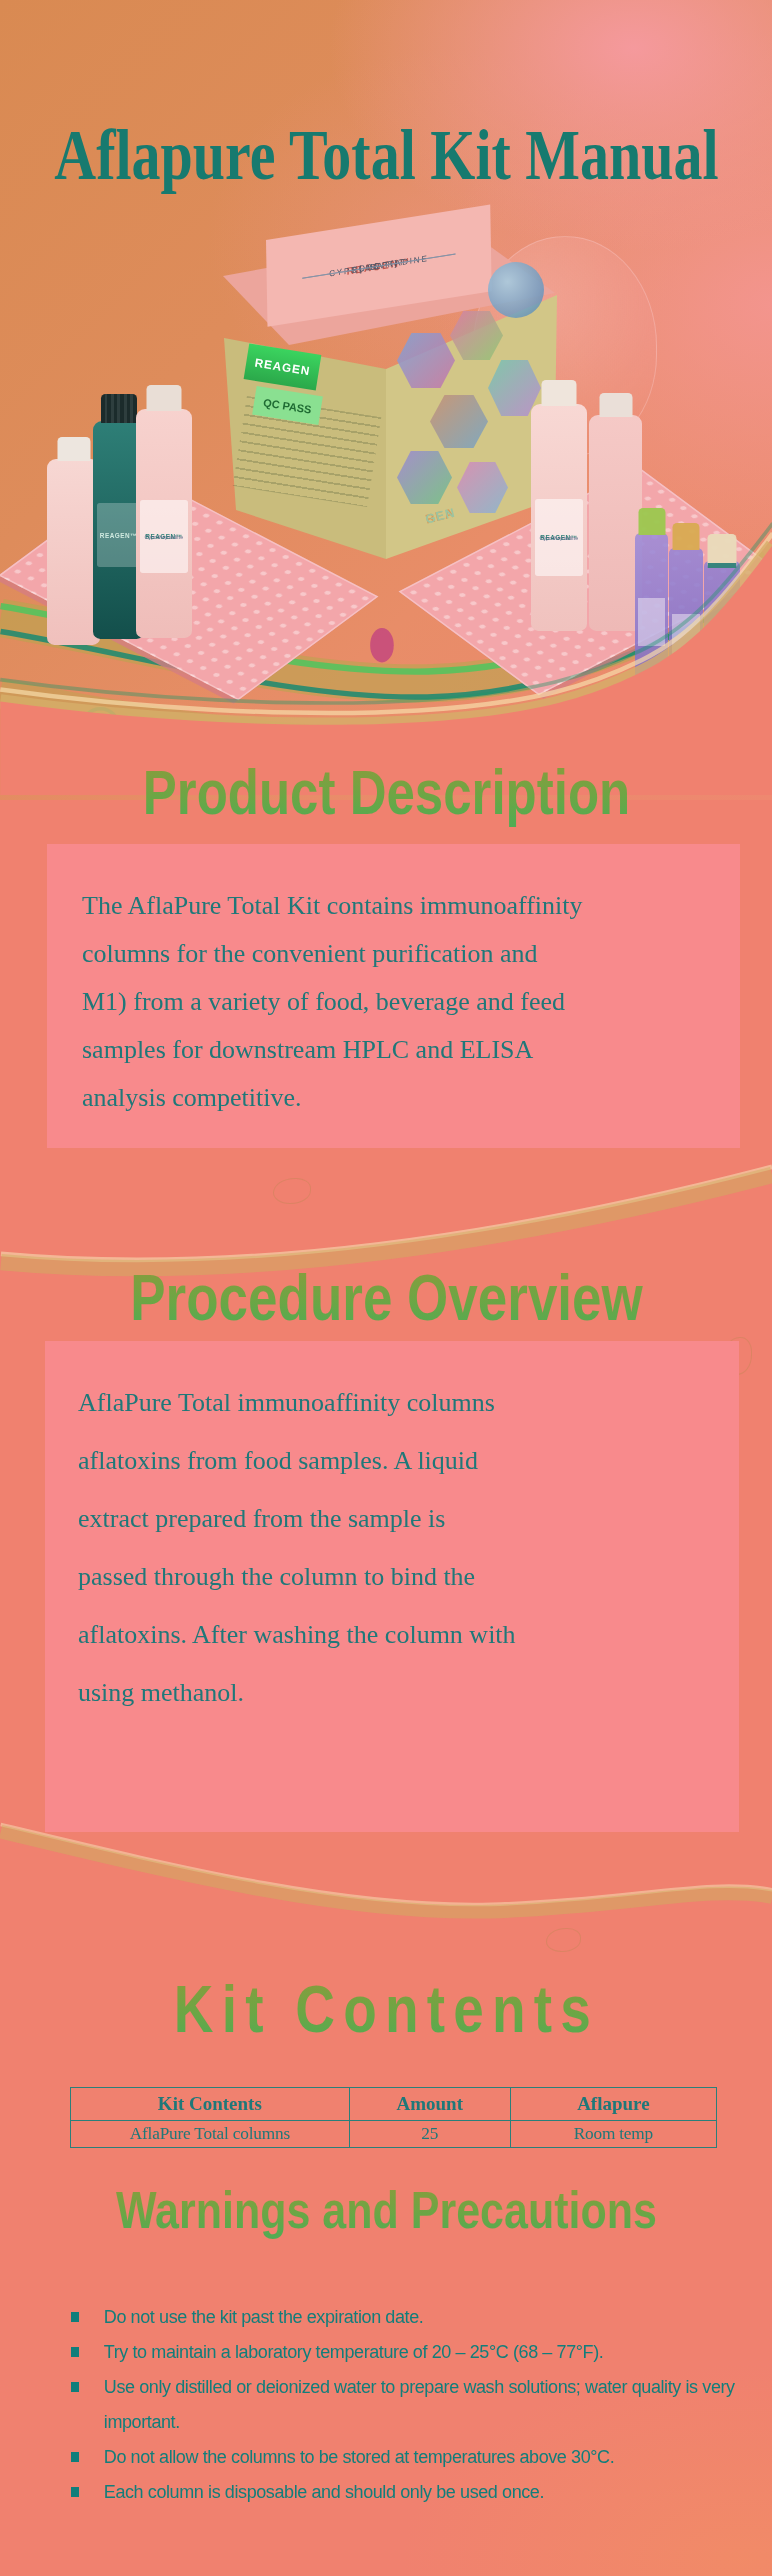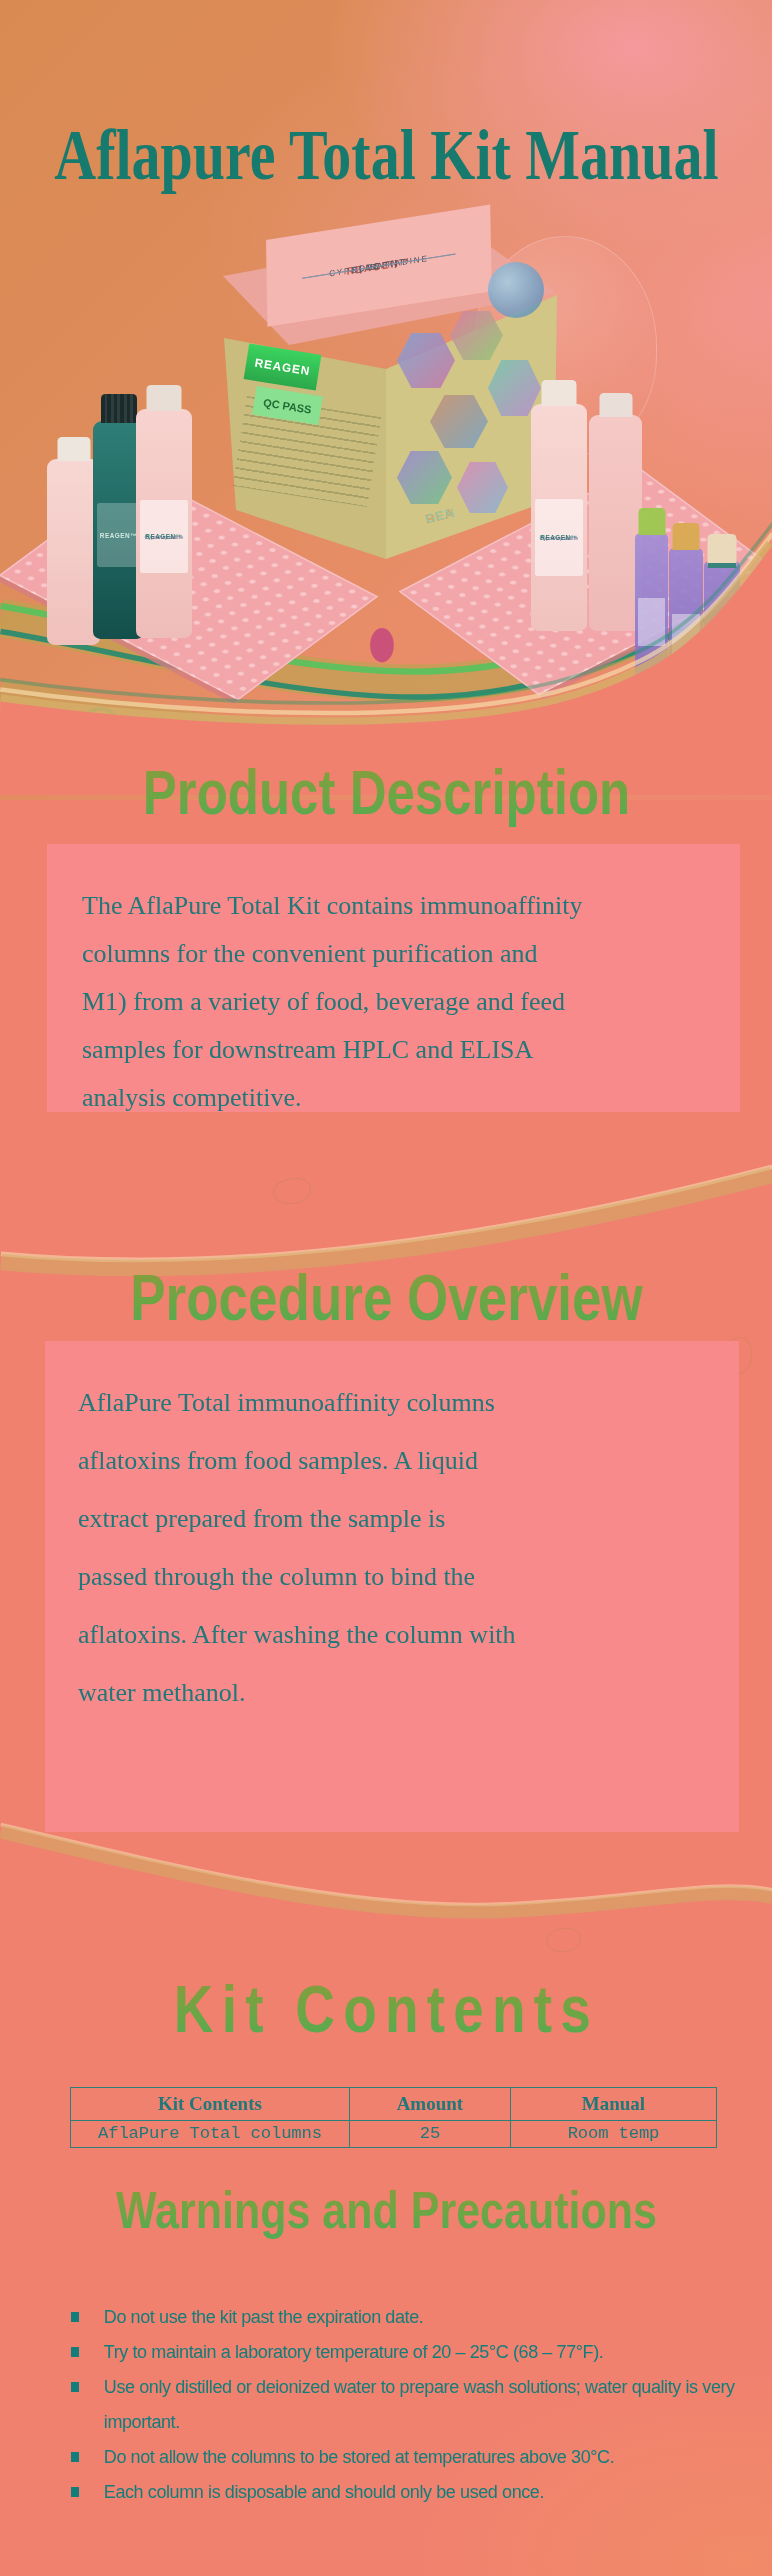--- a/index.html
+++ b/index.html
@@ -95,33 +95,33 @@
     background:linear-gradient(180deg,#8F9A3B 0%,#6CA645 55%,#4EAC55 100%);
     -webkit-background-clip:text;background-clip:text;color:transparent;
     -webkit-text-fill-color:transparent;
     transform:scaleY(1.22);transform-origin:center top;}
   .h-product{top:757px;font-size:51px;}
   .h-procedure{top:1260px;font-size:53px;}
   .h-kit{top:1970px;font-size:55px;letter-spacing:8.2px;}
   .h-warn{top:2180px;font-size:43px;}
   
   .panel{position:absolute;background:#F88A8C;}
-  .desc-panel{left:47px;top:844px;width:693px;height:268px;padding:0;}
+  .desc-panel{left:47px;top:844px;width:693px;height:304px;padding:0;}
   .proc-panel{left:45px;top:1341px;width:694px;height:491px;}
   .serif-text{font-family:"Liberation Serif",serif;color:#1F7879;}
   .desc-text{margin:38px 0 0 35px;font-size:26px;line-height:48px;}
   .proc-text{margin:33px 0 0 33px;font-size:26px;line-height:58px;}
   
   svg.ribbon{position:absolute;left:0;}
   .doodle{position:absolute;border:1.8px solid rgba(150,140,60,.22);border-radius:60% 40% 55% 45%;}
   
   .kit-table{position:absolute;left:70px;top:2087px;width:647px;border-collapse:collapse;}
   .kit-table th,.kit-table td{border:1.8px solid #2A7F7A;text-align:center;color:#1F7879;}
   .kit-table th{height:30px;font-family:"Liberation Serif",serif;font-size:19px;font-weight:bold;}
-  .kit-table td{height:23.6px;font-family:Liberation Mono, monospace;font-size:17.3px;letter-spacing:-0.2px;margin-left:8px;}
+  .kit-table td{height:23.6px;font-family:Liberation Serif, serif;font-size:17.3px;letter-spacing:-0.2px;margin-left:8px;}
   .col-name{width:280px;} .col-amt{width:160px;} .col-sto{width:206px;}
   
   .warn-list{position:absolute;left:71px;top:2300px;width:677px;display:flex;flex-direction:column;}
   .warn-item{display:flex;gap:24.6px;}
   .bullet{flex:none;width:8.2px;height:10px;margin-top:11.8px;background:#117E7B;}
   .warn-text{font-family:"Liberation Sans",sans-serif;font-size:18px;line-height:35px;
     letter-spacing:-0.4px;color:#117E7B;}
 </style>
 </head>
 <body>
@@ -250,37 +250,37 @@
   <div class="doodle" style="left:723px;top:1337px;width:27px;height:36px;"></div>
 
   <h2 class="sec-h h-procedure">Procedure Overview</h2>
   <div class="panel proc-panel">
     <div class="serif-text proc-text">
       <div>AflaPure Total immunoaffinity columns</div>
       <div>aflatoxins from food samples. A liquid</div>
       <div>extract prepared from the sample is</div>
       <div>passed through the column to bind the</div>
       <div>aflatoxins. After washing the column with</div>
-      <div>water methanol.</div>
+      <div>using methanol.</div>
     </div>
   </div>
 
   <svg class="ribbon" style="top:1819px" width="773" height="118" viewBox="0 0 850 130">
     <path d="M0,6 C200,54 380,98 540,94 C690,90 780,64 850,78" fill="none" stroke="rgba(248,228,183,0.5)" stroke-width="4"></path>
     <path d="M0,14 C200,62 380,106 540,102 C690,98 780,72 850,86" fill="none" stroke="rgba(206,175,95,0.5)" stroke-width="15"></path>
   </svg>
   <div class="doodle" style="left:546px;top:1928px;width:33px;height:22px;"></div>
 
   <h2 class="sec-h h-kit">Kit Contents</h2>
   <table class="kit-table">
     <thead>
       <tr>
         <th class="col-name">Kit Contents</th>
         <th class="col-amt">Amount</th>
-        <th class="col-sto">Manual</th>
+        <th class="col-sto">Aflapure</th>
       </tr>
     </thead>
     <tbody>
       <tr>
         <td>AflaPure Total columns</td>
         <td>25</td>
         <td>Room temp</td>
       </tr>
     </tbody>
   </table>

